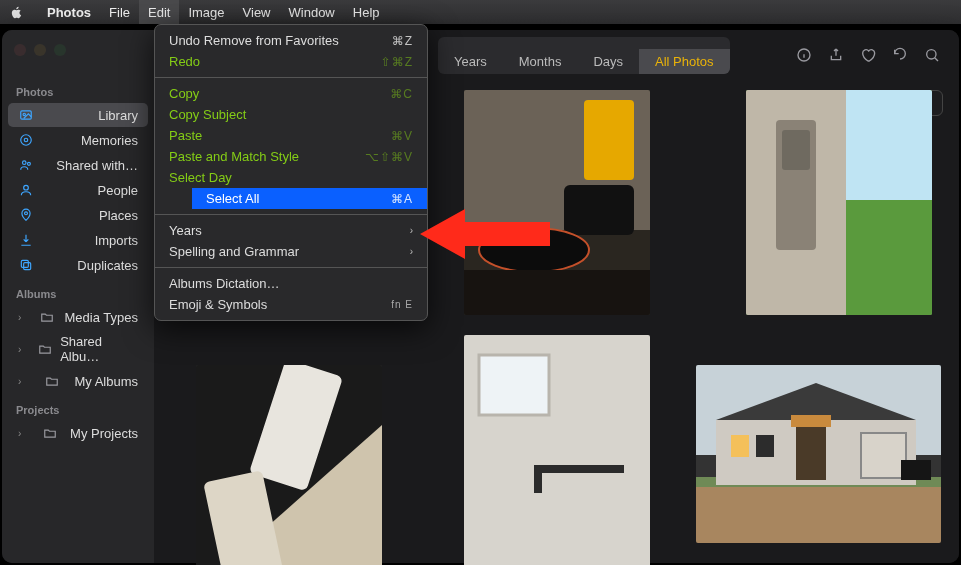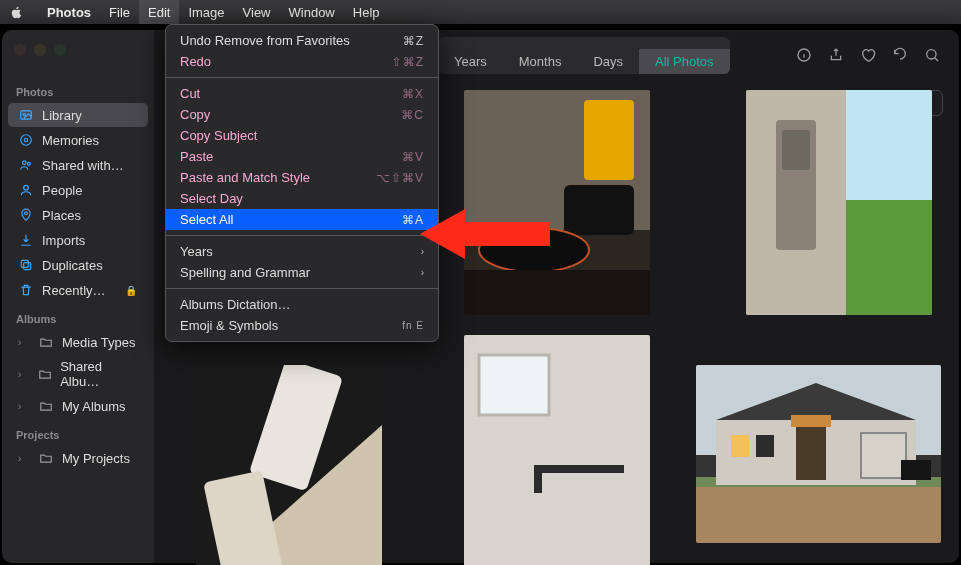--- a/index.html
+++ b/index.html
@@ -13,46 +13,46 @@
   .menubar .mitem.open { background:#4a4a4c; }
 
   
   .window { position:absolute; left:2px; top:30px; right:2px; bottom:2px; background:#1f1f21; border-radius:10px; overflow:visible; box-shadow:0 10px 30px rgba(0,0,0,.6); }
   .traffic { position:absolute; left:12px; top:14px; display:flex; gap:8px; }
   .traffic span { width:12px; height:12px; border-radius:50%; display:block; }
   .tl-close{background:#ff5f57;} .tl-min{background:#febc2e;} .tl-max{background:#28c840;}
 
   .sidebar { position:absolute; left:0; top:0; bottom:0; width:152px; background:rgba(40,40,42,.92); border-top-left-radius:10px; border-bottom-left-radius:10px; padding-top:46px; font-size:13px; }
   .side-section { color:#8a8a8e; font-size:11px; font-weight:600; padding:10px 14px 4px; }
-  .side-item { display:flex; align-items:center; gap:8px; padding:4px 10px; margin:1px 6px; border-radius:5px; color:#ddd; cursor:default; }
+  .side-item { display:flex; align-items:center; gap:8px; padding:4px 10px; margin:1px 6px; border-radius:5px; color:#ddd; cursor:default;justify-content:space-between; }
   .side-item.sel { background:#4a4a4e; }
   .side-item .chev { width:10px; color:#888; font-size:10px; margin-right:2px; }
   .sico { width:16px; height:16px; display:inline-flex; align-items:center; justify-content:center; color:#3ea6ff; }
   .sico.gray{color:#9a9aa0;}
   .side-item .lock { margin-left:auto; color:#888; font-size:10px; }
 
   .content { position:absolute; left:152px; right:0; top:0; bottom:0; background:#1a1a1c; border-top-right-radius:10px; border-bottom-right-radius:10px; }
   .toolbar { height:50px; display:flex; align-items:center; justify-content:flex-end; padding:0 14px; gap:6px; }
   .seg { display:flex; background:#2b2b2e; border-radius:6px; overflow:hidden; margin-right:auto; margin-left:270px;}
   .seg button { background:transparent; border:0; color:#bbb; font-size:13px; padding:5px 16px; cursor:default;margin-top:12px; }
-  .seg button.active { background:#4a4a4e; color:#14b8a6; }
+  .seg button.active { background:#4a4a4e; color:#eab308; }
   .tico { width:26px;height:26px; display:flex;align-items:center;justify-content:center; color:#9a9aa0; font-size:15px; }
 
   .grid { position:absolute; top:60px; left:20px; right:10px; bottom:0; }
   .thumb { position:absolute; background:#333; border-radius:2px; overflow:hidden; }
 
   .filterpill { position:absolute; right:16px; top:60px; background:rgba(30,30,32,.95); border:1px solid #444; border-radius:6px; padding:5px 10px; font-size:12px; color:#ccc; display:flex; align-items:center; gap:5px;}
   .filterpill b { color:#fff; font-weight:600;}
   .filterpill .dd { font-size:9px; color:#aaa; }
 
   
-  .dropdown { position:absolute; left:165px; top:24px; width:274px; background:rgba(42,42,44,.98); border:1px solid #555; border-radius:7px; padding:5px 0; box-shadow:0 8px 30px rgba(0,0,0,.7); font-size:13px; z-index:50; }
+  .dropdown { position:absolute; left:154px; top:24px; width:274px; background:rgba(42,42,44,.98); border:1px solid #555; border-radius:7px; padding:5px 0; box-shadow:0 8px 30px rgba(0,0,0,.7); font-size:13px; z-index:50; }
   .dd-item { display:flex; align-items:center; padding:3px 14px; color:#ddd; cursor:default;}
-  .dd-item.disabled { color:#f9a8d4; }
-  .dd-item.hl { background:#0a60ff; color:#fff; }
+  .dd-item.disabled { color:#84cc16; }
+  .dd-item.hl { background:#0a60ff; color:#fff;margin-left:37px; }
   .dd-item .sc { margin-left:auto; font-size:12px; color:inherit; opacity:.85; letter-spacing:1px;}
   .dd-item.disabled .sc{opacity:.5;}
   .dd-item .sub { margin-left:auto; font-size:10px; color:#bbb;}
   .dd-sep { height:1px; background:#555; margin:5px 0;}
   .dd-item.hl .sc{color:#fff;}
 
   
   .arrow { position:absolute; left:420px; top:204px; z-index:60; pointer-events:none;}
 </style>
 </head>
@@ -139,29 +139,20 @@
     </div>
     <div class="side-item">
       <span class="sico">
           <svg width="14" height="14" viewBox="0 0 24 24" fill="none" stroke="currentColor" stroke-width="2">
             <rect x="4" y="4" width="12" height="12" rx="2"></rect>
             <rect x="8" y="8" width="12" height="12" rx="2"></rect>
           </svg>
         </span>
       <span>Duplicates</span>
     </div>
-    <div class="side-item">
-      <span class="sico">
-          <svg width="14" height="14" viewBox="0 0 24 24" fill="none" stroke="currentColor" stroke-width="2">
-            <path d="M4 7h16M9 7V4h6v3m-8 0l1 13h8l1-13"></path>
-          </svg>
-        </span>
-      <span>Recently…</span>
-      <span class="lock">🔒</span>
-    </div>
 
     <div class="side-section">Albums</div>
     <div class="side-item">
       <span class="chev">›</span>
       <span class="sico gray">
           <svg width="14" height="14" viewBox="0 0 24 24" fill="none" stroke="currentColor" stroke-width="2">
             <path d="M3 7h6l2 2h10v10H3z"></path>
           </svg>
         </span>
       <span>Media Types</span>
@@ -310,24 +301,20 @@
   <div class="dd-item">
       <span>Undo Remove from Favorites</span>
       <span class="sc">⌘Z</span>
     </div>
   <div class="dd-item disabled">
       <span>Redo</span>
       <span class="sc">⇧⌘Z</span>
     </div>
   <div class="dd-sep"></div>
   <div class="dd-item disabled">
-      <span>Cut</span>
-      <span class="sc">⌘X</span>
-    </div>
-  <div class="dd-item disabled">
       <span>Copy</span>
       <span class="sc">⌘C</span>
     </div>
   <div class="dd-item disabled">
       <span>Copy Subject</span>
     </div>
   <div class="dd-item disabled">
       <span>Paste</span>
       <span class="sc">⌘V</span>
     </div>

